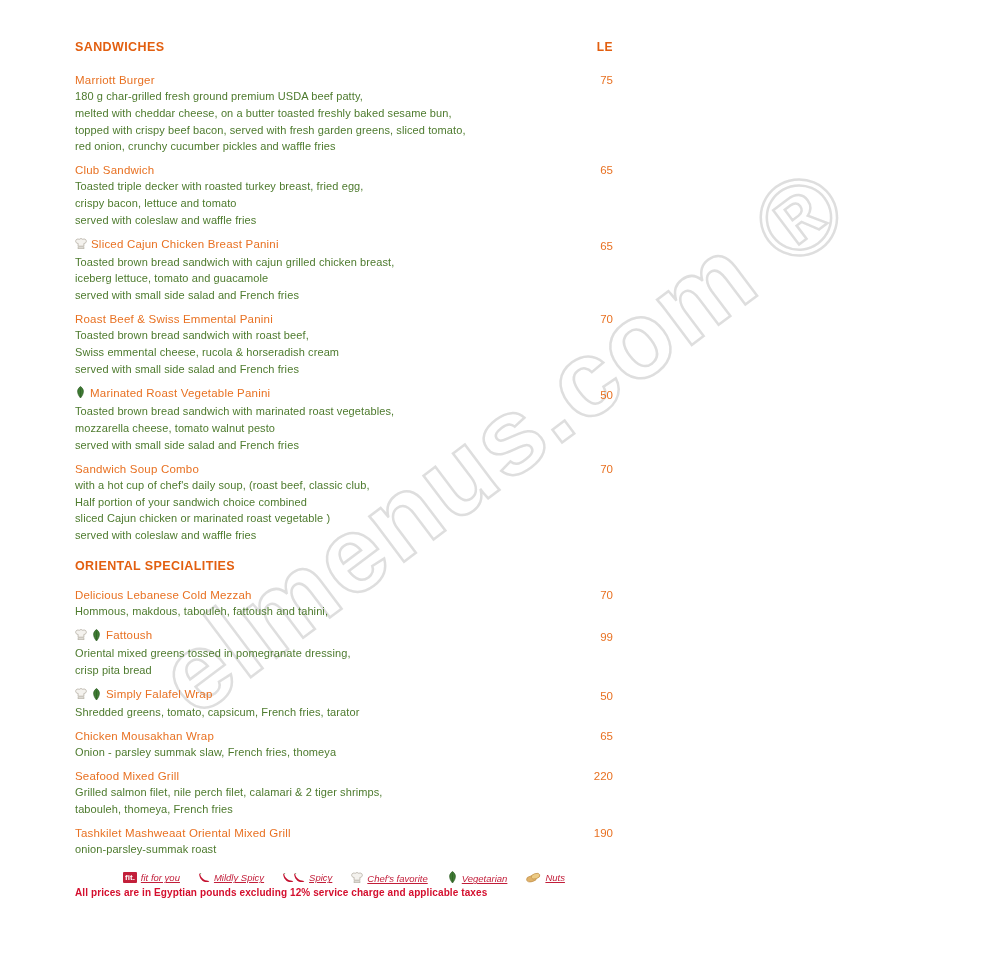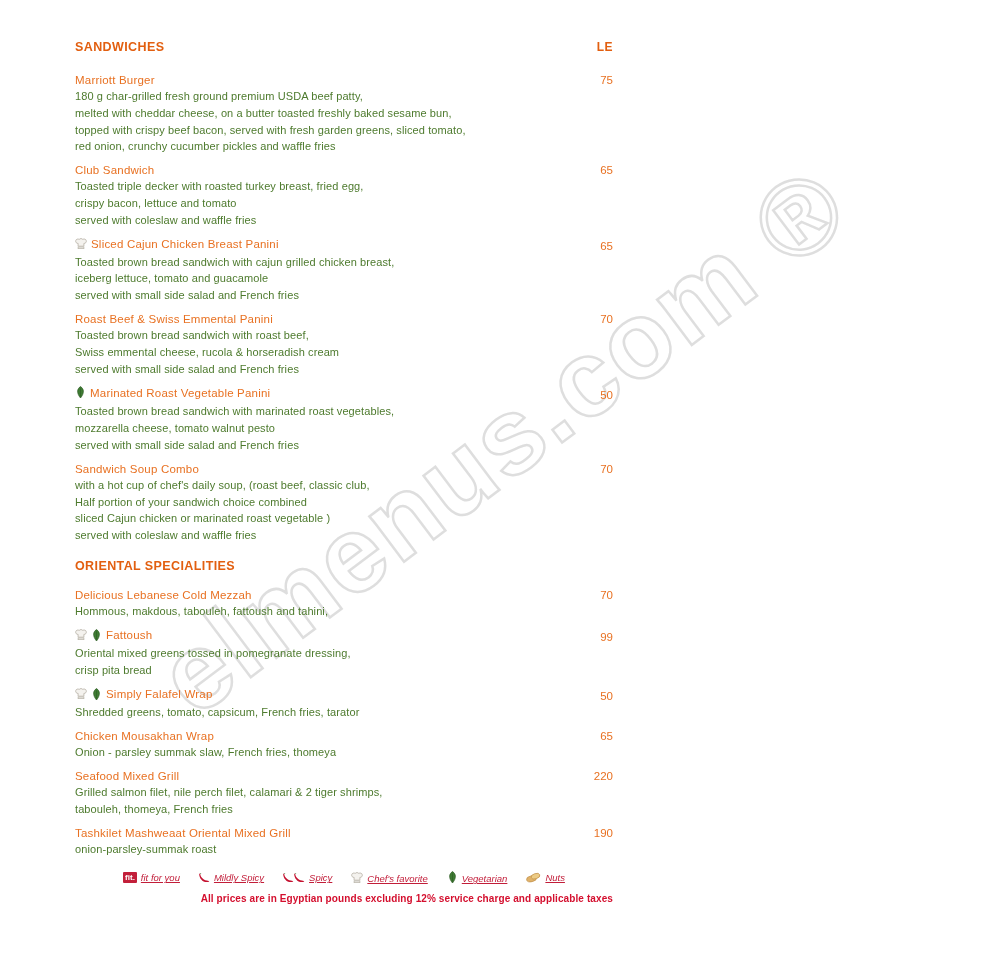--- a/index.html
+++ b/index.html
@@ -64,22 +64,22 @@
   .legend-label{
     color:#c21d39;font-size:9.5px;font-style:italic;text-decoration:underline;
   }
   .fit-badge{
     display:inline-block;
     background:#c21f3a;color:#ffffff;
     font-size:8px;font-weight:bold;font-style:normal;
     padding:1px 2px;border-radius:1px;line-height:9px;
   }
   .disclaimer{
-    margin-top:9px;
-    text-align:right;
+    margin-top:3px;
+    text-align:left;
     color:#d40f2e;font-size:10px;font-weight:bold;letter-spacing:.1px;
   }
 </style>
 </head>
 <body>
 
 <div class="page">
 
   <div class="watermark">elmenus.com ®</div>
 

